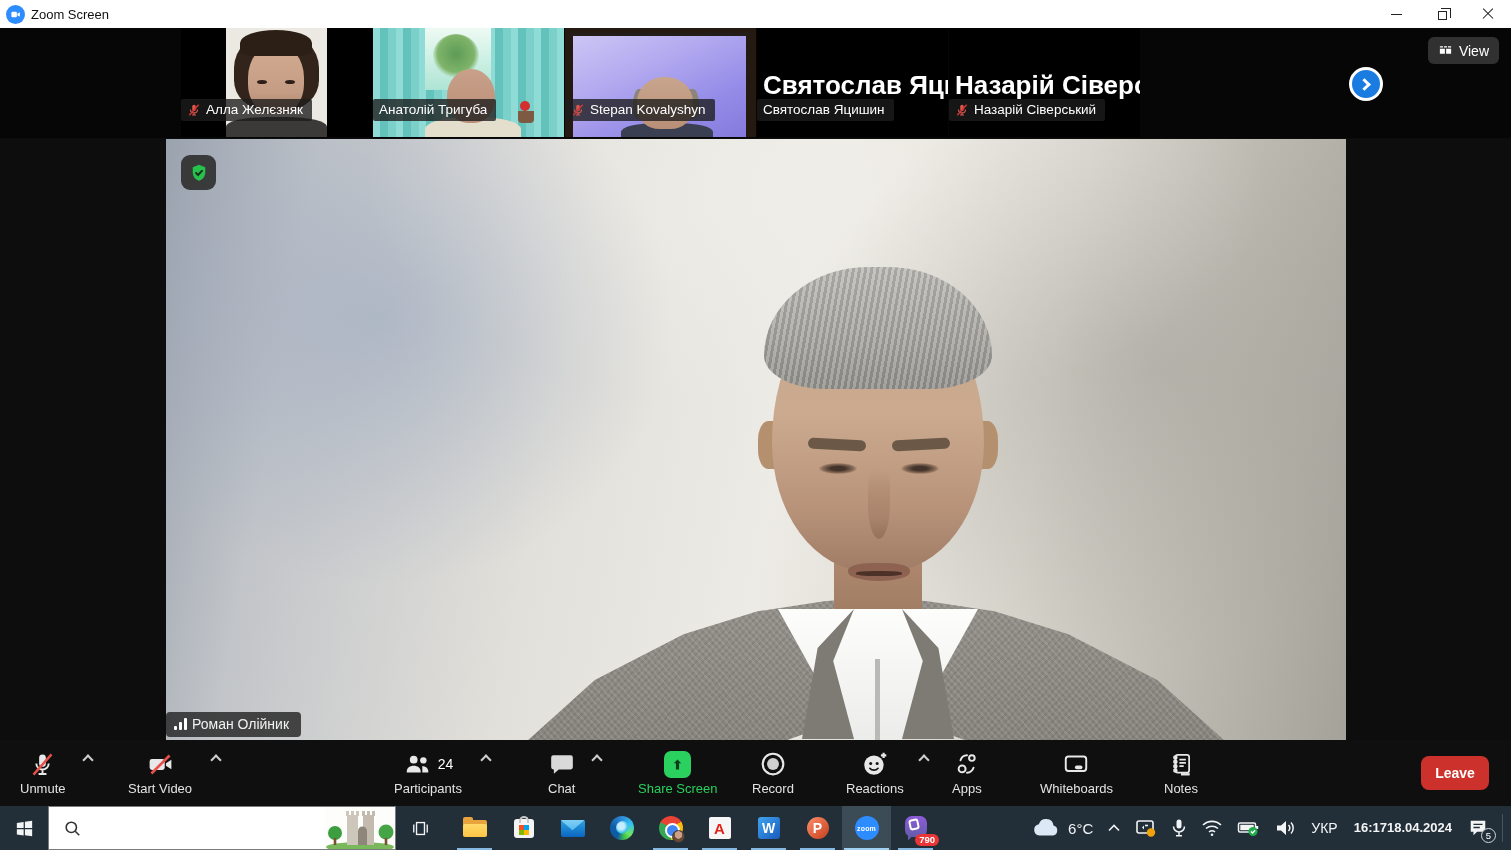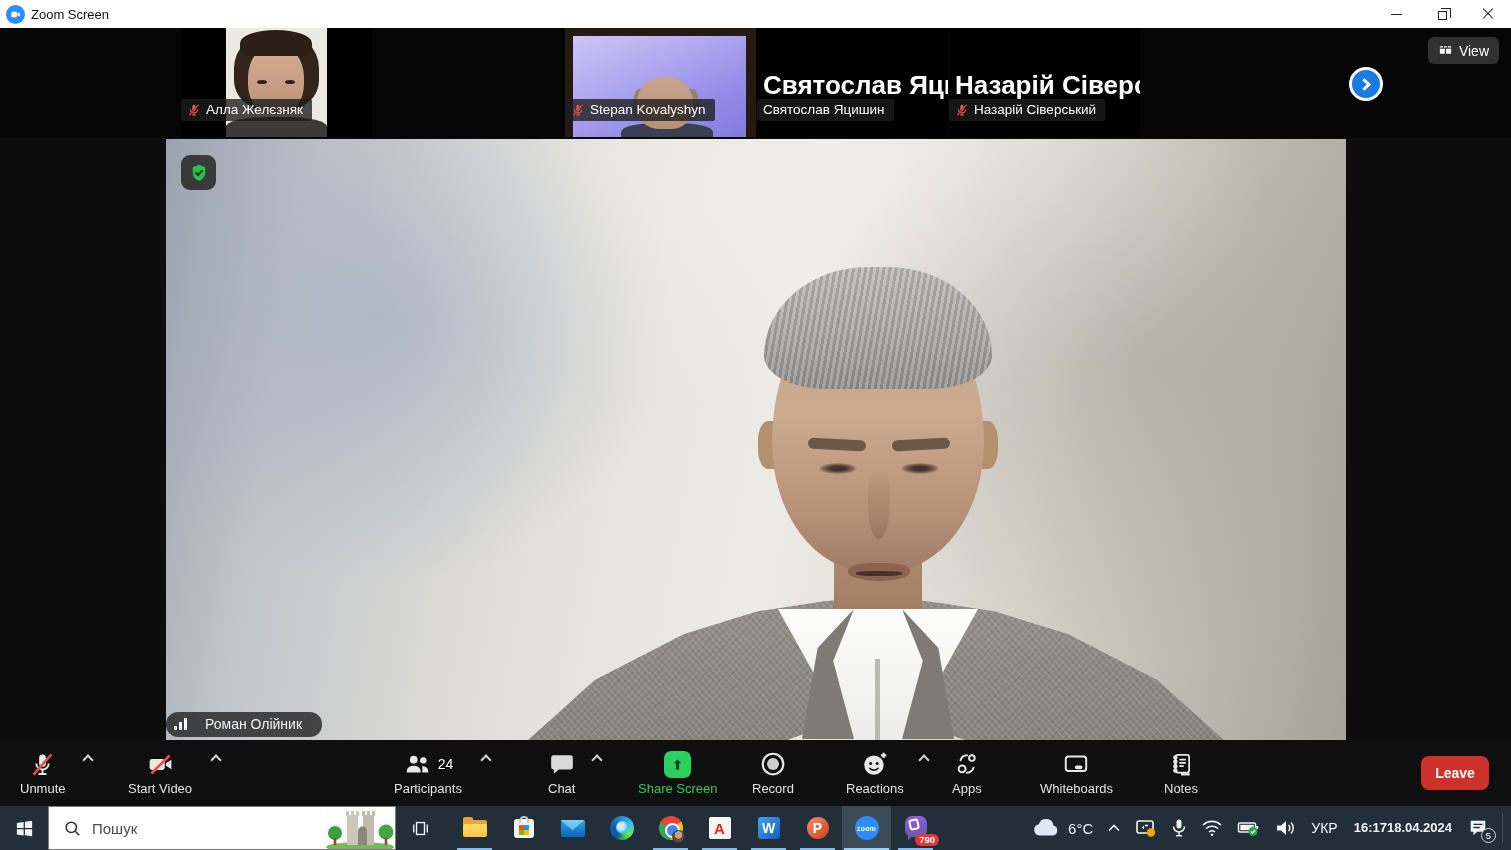--- a/index.html
+++ b/index.html
@@ -112,22 +112,22 @@
       repeating-linear-gradient(-48deg, rgba(40,40,40,.10) 0 2px, transparent 2px 5px),
       linear-gradient(180deg,#93908a,#87847d);
     clip-path:polygon(50% 0,57% 3%,66% 10%,76% 26%,88% 58%,97% 100%,62% 100%,50% 78%,38% 100%,3% 100%,12% 58%,24% 26%,34% 10%,43% 3%); }
   .spk-lapelL { position:absolute; left:636px; top:470px; width:52px; height:130px; background:#7e7b74;
     clip-path:polygon(100% 0,60% 40%,100% 100%,0 100%,30% 30%); }
   .spk-lapelR { position:absolute; left:736px; top:470px; width:52px; height:130px; background:#7e7b74;
     clip-path:polygon(0 0,40% 40%,0 100%,100% 100%,70% 30%); }
 
   #shield-badge { position:absolute; left:15px; top:16px; width:35px; height:35px; border-radius:9px;
     background:rgba(48,48,48,.92); display:flex; align-items:center; justify-content:center; cursor:pointer; }
-  #stage-tag { position:absolute; left:0; bottom:3px; display:flex; align-items:center; gap:18px;
-    background:rgba(32,32,32,.8); padding:4px 20px 5px 8px; border-radius:12px; }
+  #stage-tag { position:absolute; left:0; bottom:3px; display:flex; align-items:center; gap:5px;
+    background:rgba(32,32,32,.8); padding:4px 12px 5px 8px; border-radius:4px; }
   #stage-tag span { color:#f2f2f2; font-size:14px; }
   .abar { display:inline-flex; align-items:flex-end; gap:2px; }
   .abar i { display:block; width:3px; background:#fff; border-radius:1px; }
 
   
   #controls { position:absolute; left:0; bottom:0; width:1511px; height:66px; background:#0f0f0f; }
   .ctl { position:absolute; display:flex; flex-direction:column; align-items:center; justify-content:center;
     height:66px; cursor:pointer; }
   .ctl .lbl { color:#e3e3e3; font-size:13px; margin-top:3px; white-space:nowrap; }
   .ctl .icn { height:28px; display:flex; align-items:center; }
@@ -242,20 +242,33 @@
       <div class="tag">
         <svg class="micred" width="14" height="14" viewBox="0 0 24 24">
             <path fill="#e0544e" d="M12 3a3 3 0 0 1 3 3v5a3 3 0 0 1-6 0V6a3 3 0 0 1 3-3z"></path>
             <path fill="none" stroke="#e0544e" stroke-width="2" d="M6 11a6 6 0 0 0 12 0M12 17v3M8.5 20.5h7"></path>
             <path stroke="#c83b36" stroke-width="2.4" d="M4 21 20 3"></path>
           </svg>
         <span>Алла Желєзняк</span>
       </div>
     </div>
 
+    <div class="tile" style="left:373px">
+      <div class="t2-bg">
+        <div class="t2-window"></div>
+          <div class="t2-green"></div>
+        <div class="t2-body"></div>
+          <div class="t2-head"></div>
+        <div class="t2-flower"></div>
+          <div class="t2-pot"></div>
+      </div>
+      <div class="tag">
+          <span>Анатолій Тригуба</span>
+        </div>
+    </div>
 
     <div class="tile" style="left:565px">
       <div class="t3-bg">
         <div class="t3-screen"></div>
           <div class="t3-rod"></div>
         <div class="t3-hairL"></div>
           <div class="t3-hairR"></div>
         <div class="t3-body"></div>
           <div class="t3-head"></div>
       </div>
@@ -467,21 +480,20 @@
     <svg width="17" height="17" viewBox="0 0 20 20">
         <path fill="#f2f4f6" d="M1 3.5 9 2.4v7.1H1zM10.5 2.2 19 1v8.5h-8.5zM1 11h8v7.1L1 17zM10.5 11H19v8l-8.5-1.2z"></path>
       </svg>
   </div>
 
   <div id="search-box">
     <svg style="margin:0 10px 0 14px" width="19" height="19" viewBox="0 0 24 24" fill="none" stroke="#333" stroke-width="2">
         <circle cx="10.5" cy="10.5" r="6.5"></circle>
         <path d="m15.5 15.5 5 5"></path>
       </svg>
-    <input type="text" placeholder="Пошук" style="">
     <svg class="castle" viewBox="0 0 70 42">
       <rect x="0" y="0" width="70" height="42" fill="#fdfdfb"></rect>
       <ellipse cx="35" cy="40" rx="34" ry="5" fill="#79b95c"></ellipse>
       <rect x="22" y="8" width="11" height="30" fill="#cdc6ba"></rect>
         <rect x="21" y="4" width="3" height="5" fill="#cdc6ba"></rect>
         <rect x="26" y="4" width="3" height="5" fill="#cdc6ba"></rect>
         <rect x="31" y="4" width="3" height="5" fill="#cdc6ba"></rect>
       <rect x="38" y="8" width="11" height="30" fill="#c2bbae"></rect>
         <rect x="37" y="4" width="3" height="5" fill="#c2bbae"></rect>
         <rect x="42" y="4" width="3" height="5" fill="#c2bbae"></rect>

